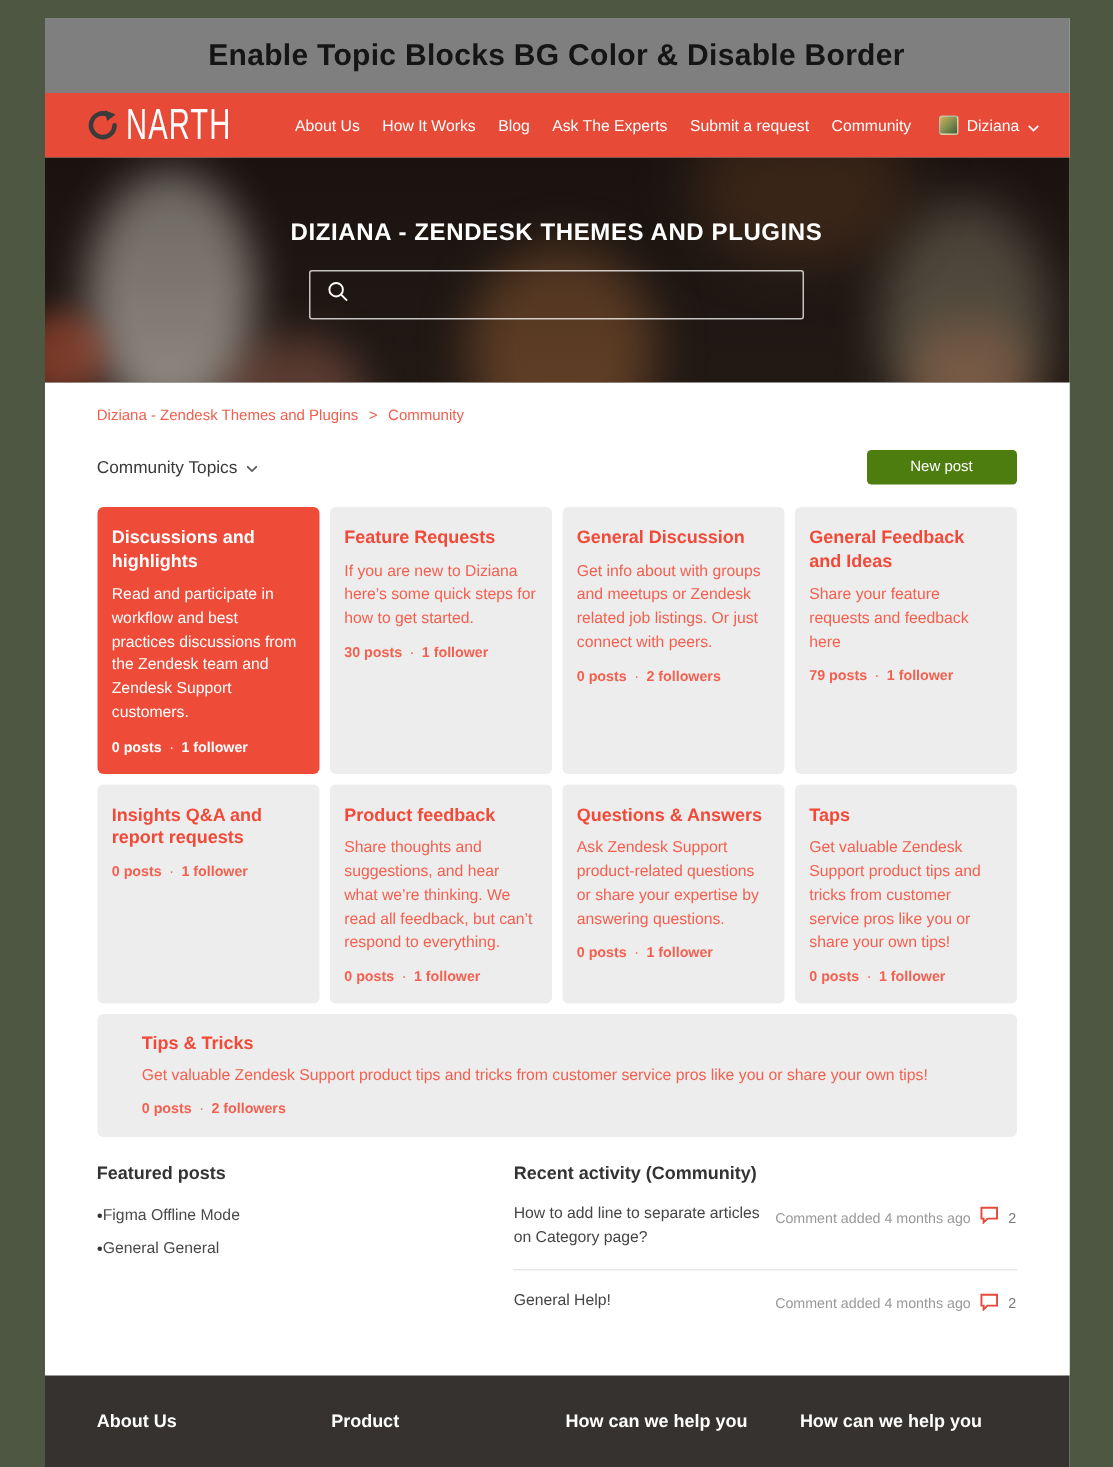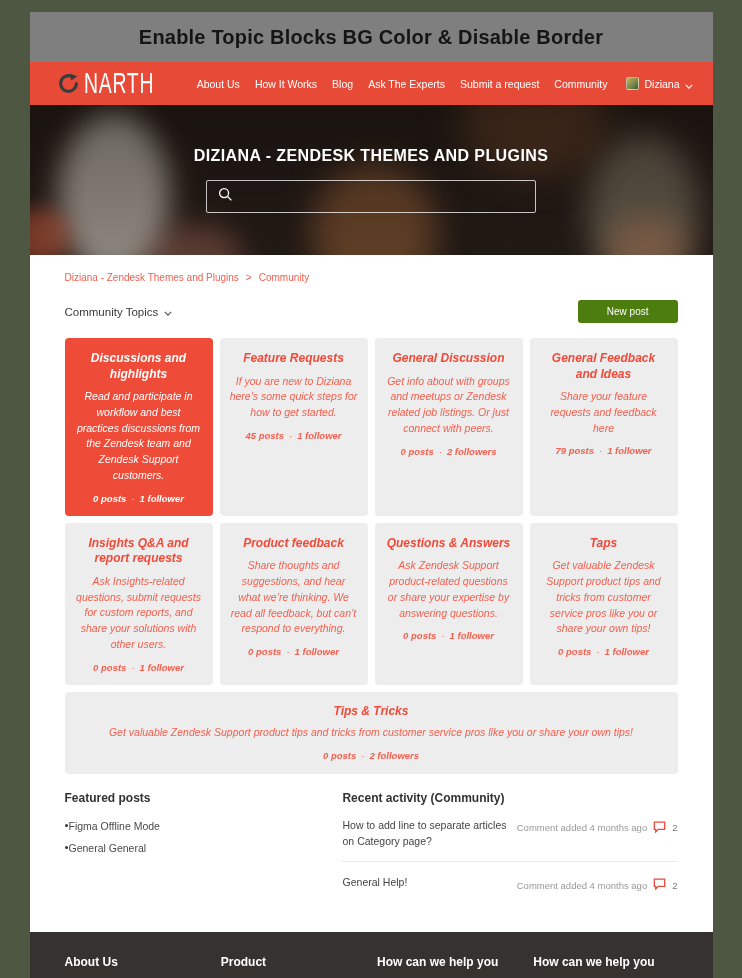--- a/index.html
+++ b/index.html
@@ -74,40 +74,40 @@
   .topics-toolbar { margin-top:17px; display:flex; align-items:center; justify-content:space-between; }
   .topics-dd { display:flex; align-items:center; gap:6px; cursor:pointer; font-size:11.5px; color:#3a3a3a; }
   .newpost-btn {
     background:#4d7c0f; color:#fff; border:none; border-radius:3px;
     font-size:10px; padding:6px 29px; cursor:pointer; font-family:Liberation Sans, sans-serif;
   }
 
   .topics-grid { margin-top:15px; display:grid; grid-template-columns:repeat(4,1fr); gap:7px; }
   .topic-card {
     background:#ededed; border-radius:4px; padding:13px 10px 12px;
-    text-align:center; cursor:pointer;font-style:italic;
+    cursor:pointer;
   }
   .topic-card.hl { background:#ee4c39; }
   .topic-title { font-size:12px; font-weight:700; color:#f14a39; line-height:1.3; }
   .topic-desc  { margin-top:7px; font-size:10.5px; color:#f4604f; line-height:1.5; }
   .topic-stats { margin-top:9px; font-size:9.5px; font-weight:700; color:#f4604f; }
   .topic-stats .dot { margin:0 5px; font-weight:400; }
   .topic-card.hl .topic-title, .topic-card.hl .topic-desc, .topic-card.hl .topic-stats { color:#fff; }
   .topic-card.wide { grid-column:1 / -1; padding:12px 30px 13px; }
   .topic-card.wide .topic-desc { margin-top:6px; }
 
   .lower { display:flex; gap:45px; margin-top:17px; }
   .featured { flex:0 0 38%; }
   .section-h { font-size:12px; font-weight:700; color:#333; }
   .featured ul { list-style:none; margin-top:15px; }
   .featured li { font-size:10.5px; color:#4a4a4a; margin-bottom:10px; display:flex; align-items:center; gap:1px; cursor:pointer; }
   .bullet { width:3px; height:3px; border-radius:50%; background:#333; flex:0 0 auto; }
   .activity { flex:1; }
   .activity-row {
-    display:flex; justify-content:flex-end; align-items:flex-start;
+    display:flex; justify-content:space-between; align-items:flex-start;
     padding:13px 0 12px;
   }
   .activity-row.divided { border-bottom:1px solid #e8e8e8; }
   .activity-title { width:52%; font-size:10.5px; color:#454545; line-height:1.5; cursor:pointer; }
   .activity-meta { display:flex; align-items:center; gap:6px; padding-top:1px; }
   .activity-when { font-size:9.5px; color:#999; white-space:nowrap; }
   .activity-count { font-size:9.5px; color:#777; }
 
   
   .footer { background:#35322f; padding:23px 35px 12px; }
@@ -200,38 +200,37 @@
 
       <div class="topic-card hl">
         <div class="topic-title">Discussions and highlights</div>
         <div class="topic-desc">Read and participate in workflow and best practices discussions from the Zendesk team and Zendesk Support customers.</div>
         <div class="topic-stats"><span>0 posts</span><span class="dot">·</span><span>1 follower</span></div>
       </div>
 
       <div class="topic-card">
         <div class="topic-title">Feature Requests</div>
         <div class="topic-desc">If you are new to Diziana here’s some quick steps for how to get started.</div>
-        <div class="topic-stats"><span>45 posts</span><span class="dot">·</span><span>1 follower</span></div>
+        <div class="topic-stats"><span>30 posts</span><span class="dot">·</span><span>1 follower</span></div>
       </div>
 
       <div class="topic-card">
         <div class="topic-title">General Discussion</div>
         <div class="topic-desc">Get info about with groups and meetups or Zendesk related job listings. Or just connect with peers.</div>
         <div class="topic-stats"><span>0 posts</span><span class="dot">·</span><span>2 followers</span></div>
       </div>
 
       <div class="topic-card">
         <div class="topic-title">General Feedback and Ideas</div>
         <div class="topic-desc">Share your feature requests and feedback here</div>
         <div class="topic-stats"><span>79 posts</span><span class="dot">·</span><span>1 follower</span></div>
       </div>
 
       <div class="topic-card">
         <div class="topic-title">Insights Q&amp;A and report requests</div>
-        <div class="topic-desc">Ask Insights-related questions, submit requests for custom reports, and share your solutions with other users.</div>
         <div class="topic-stats"><span>0 posts</span><span class="dot">·</span><span>1 follower</span></div>
       </div>
 
       <div class="topic-card">
         <div class="topic-title">Product feedback</div>
         <div class="topic-desc">Share thoughts and suggestions, and hear what we’re thinking. We read all feedback, but can’t respond to everything.</div>
         <div class="topic-stats"><span>0 posts</span><span class="dot">·</span><span>1 follower</span></div>
       </div>
 
       <div class="topic-card">

